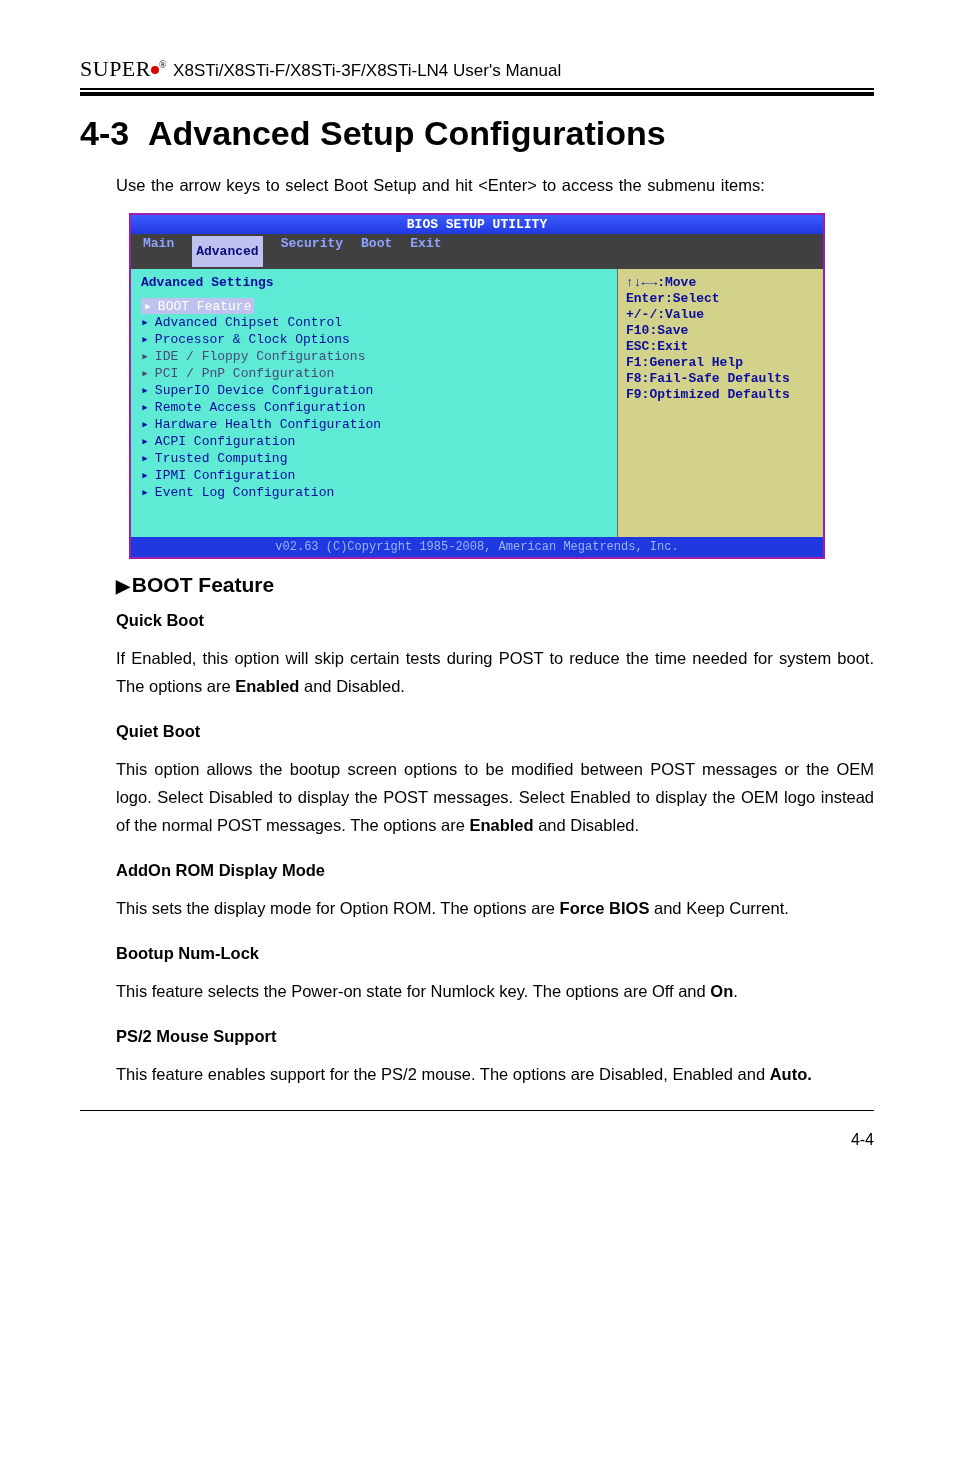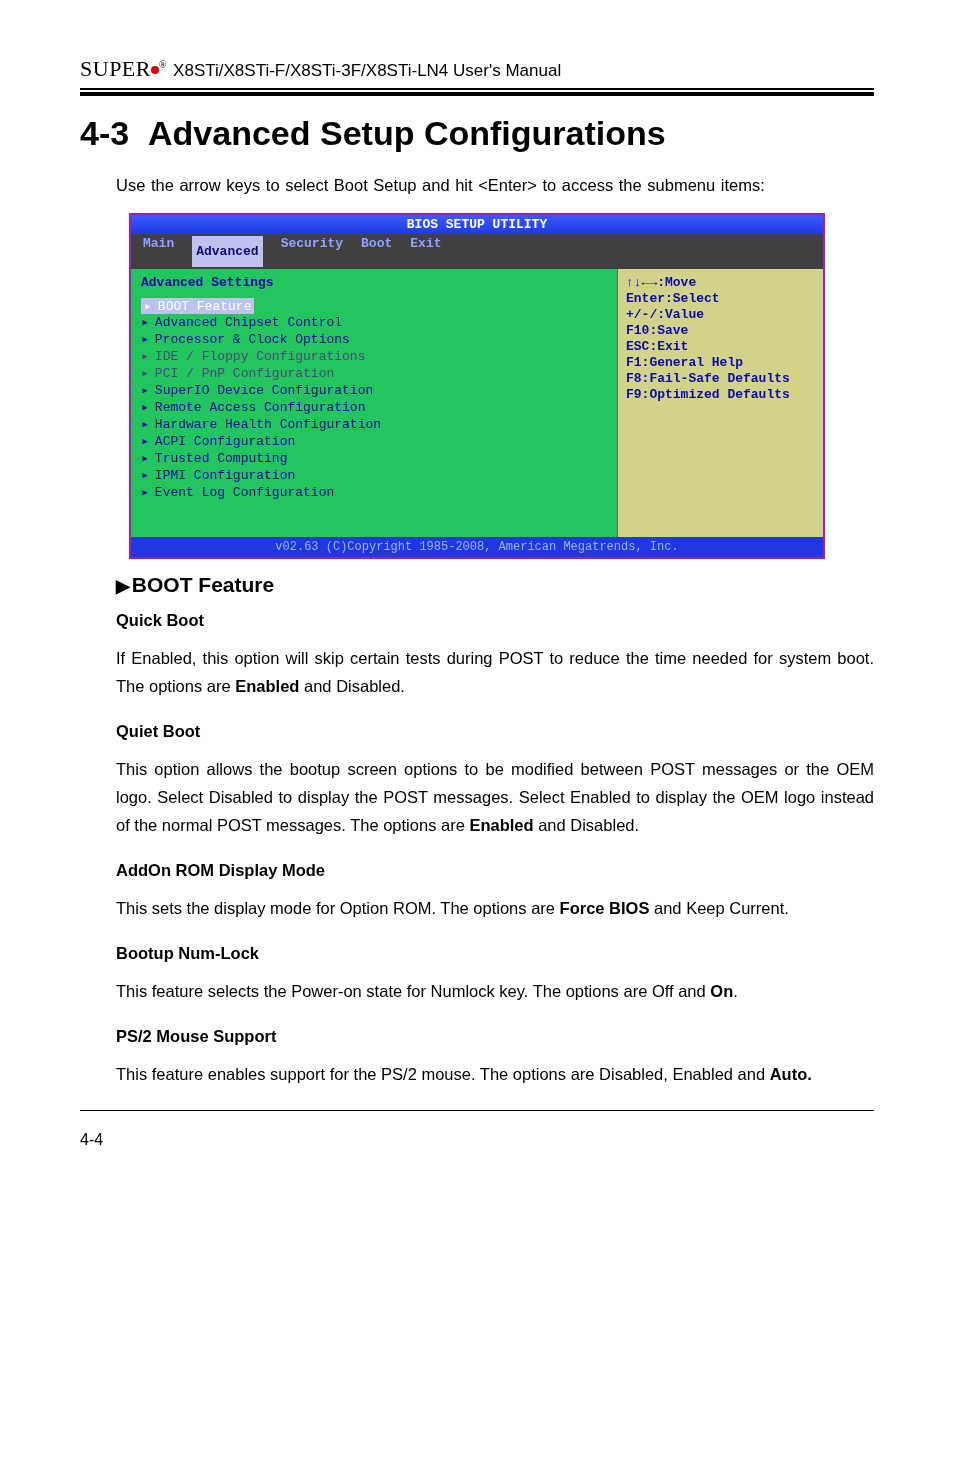--- a/index.html
+++ b/index.html
@@ -15,38 +15,38 @@
   .thin-rule { border-top: 1.2px solid #000; margin-top: 6px; }
   h1.section-title { font-size: 34px; font-weight: bold; margin: 14px 0 20px 0; }
   .intro { margin: 0 0 14px 36px; font-size: 16.5px; line-height: 1.55; text-align: justify; word-spacing: 1px; }
   .bios-wrap { display:flex; justify-content:center; margin: 6px 0 14px 0; }
   .bios { width: 696px; font-family: "Courier New", monospace; font-size: 13px; color: #fff; border: 2px solid #a21caf; }
   .bios-titlebar { background: linear-gradient(#3a5cff, #2038e0); text-align: center; padding: 2px 0; font-weight: bold; color: #fff; }
   .bios-tabs { display:flex; gap: 18px; padding: 2px 12px; background: #404040; color: #8fa4ff; font-weight: bold; }
   .bios-tabs .tab { color: #8fa4ff; }
   .bios-tabs .tab.active { background: #bfc2ef; color: #0a0a7a; padding: 8px 4px; }
   .bios-body { display:flex; }
-  .bios-left { flex: 1 1 auto; background: #22c55e; color: #0a0a7a; padding: 6px 10px 36px 10px; border-right: 1px solid #6c6c3e; }
+  .bios-left { flex: 1 1 auto; background: #5eead4; color: #0a0a7a; padding: 6px 10px 36px 10px; border-right: 1px solid #6c6c3e; }
   .bios-left .heading { color: #0b0ba0; font-weight: bold; margin-bottom: 8px; }
   .bios-left ul { list-style: none; padding-left: 0; }
   .bios-left li { padding: 0 0 1px 0; color: #0b0ba0; }
   .bios-left li::before { content: "\25B8"; color: #0b0ba0; margin-right: 6px; }
   .bios-left li.sel { display:inline-block; background: #bfc2ef; color: #fff; padding: 0 3px; }
   .bios-left li.sel::before { color: #fff; }
   .bios-left li.dim { color: #4a497a; }
   .bios-left li.dim::before { color: #4a497a; }
   .bios-right { width: 205px; background: #d3d28b; color: #0b0ba0; padding: 6px 6px 6px 8px; font-weight: bold; }
   .bios-right .help-top { min-height: 160px; }
   .bios-right .keys div { padding: 0.5px 0; }
   .bios-footer { background: #2038e0; color: #9ab3ff; text-align: center; padding: 3px 0; font-size: 12px; }
   h2.sub { font-size: 21px; font-weight: bold; margin: 10px 0 14px 36px; }
   h2.sub .tri { font-size: 18px; margin-right: 2px; }
   .para { margin: 0 0 22px 36px; font-size: 16.5px; line-height: 1.7; text-align: justify; }
   .h3 { font-weight: bold; font-size: 16.5px; margin: 0 0 14px 36px; }
-  .footer { text-align: left; font-size: 16px; margin-top: 20px; }
+  .footer { text-align: right; font-size: 16px; margin-top: 20px; }
 </style>
 </head>
 <body>
 
 <div class="page">
 
   <div class="hdr-row">
     <span class="brand">
       <span>S</span><span class="sup">UPER</span><span class="red-dot"></span><span class="reg">®</span>
     </span>

